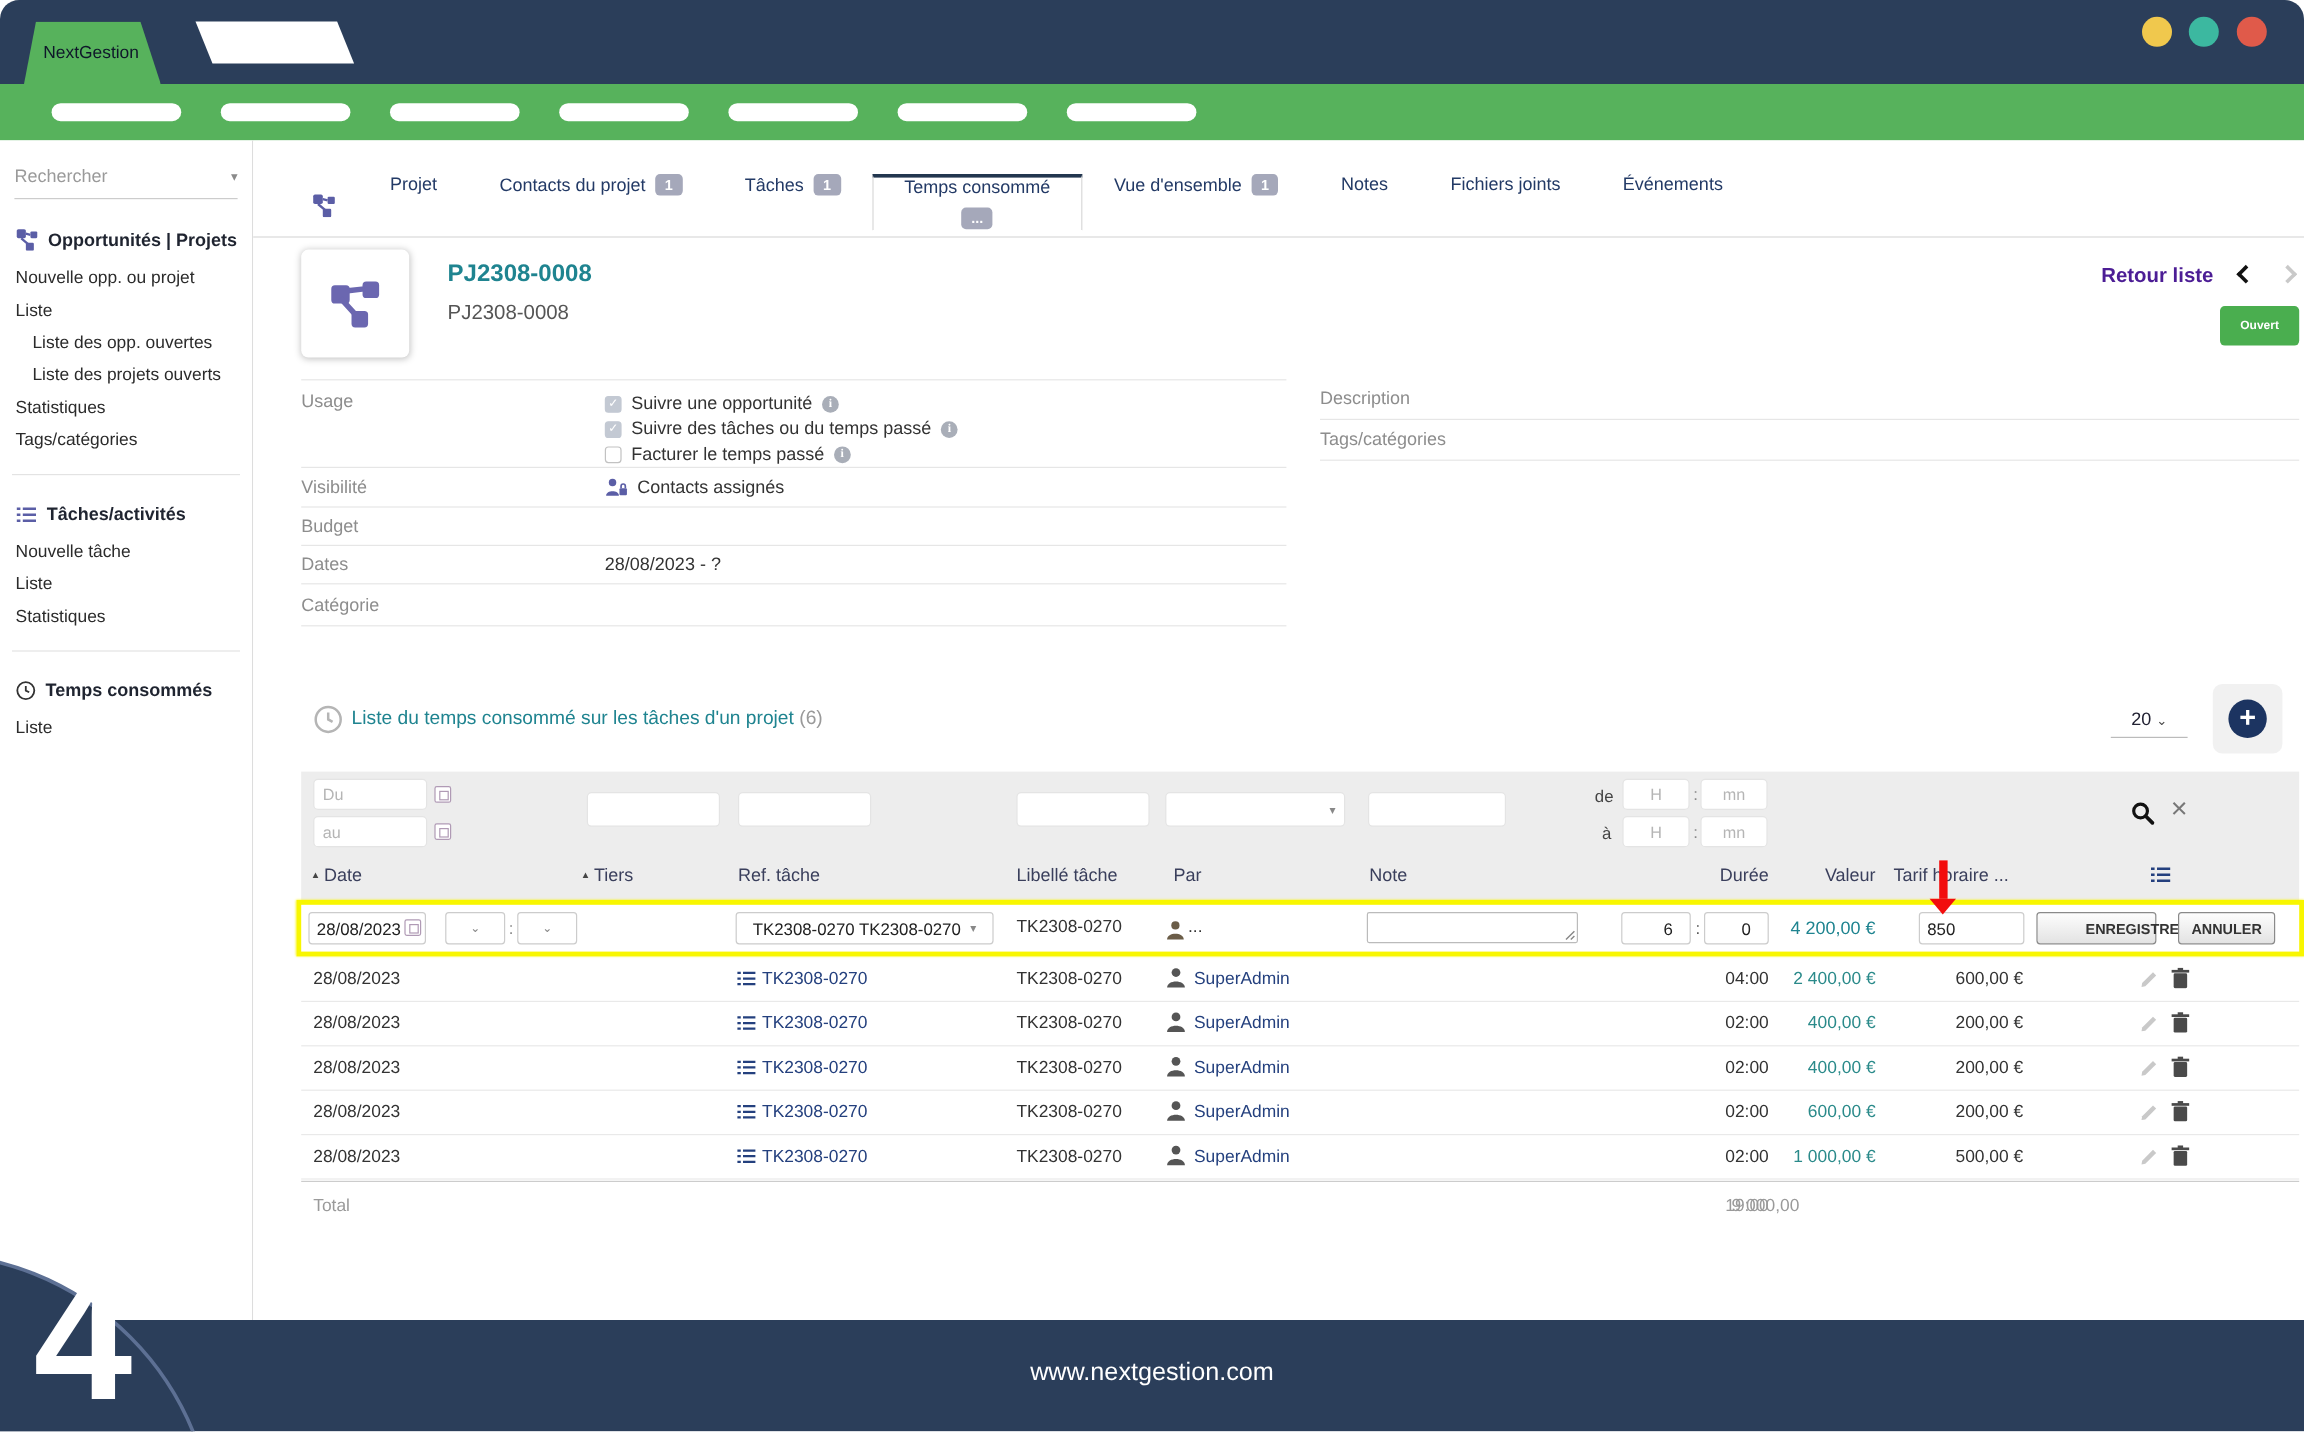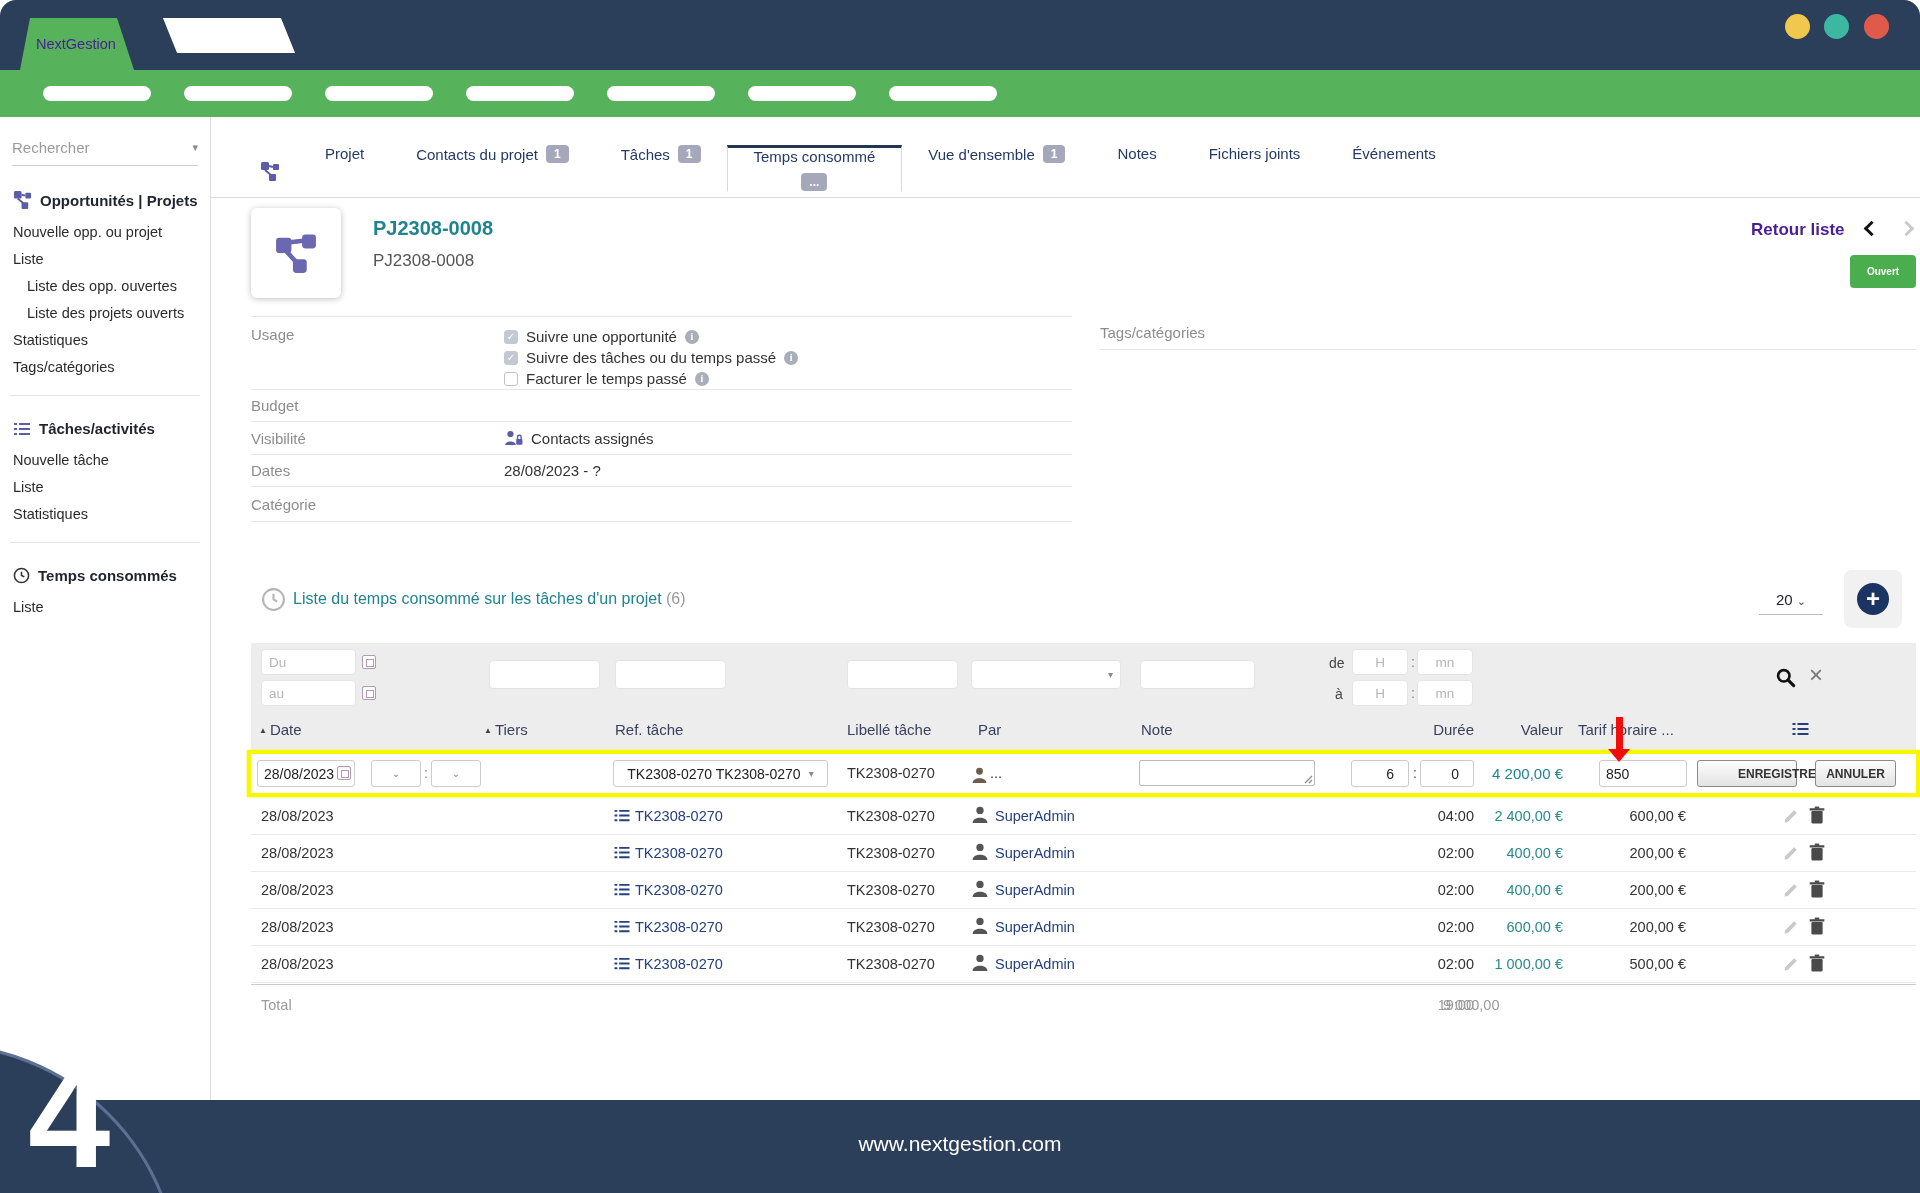--- a/index.html
+++ b/index.html
@@ -4,21 +4,21 @@
 <style>
   * { margin:0; padding:0; box-sizing:border-box; }
   html,body { width:1920px; height:1193px; background:#fff; font-family:"Liberation Sans", sans-serif; }
   .page { position:relative; width:1920px; height:1193px; overflow:hidden; background:#fff; }
 
   
   .topbar { position:absolute; left:0; top:0; width:1920px; height:70px; background:#2b3e5a; border-radius:16px 16px 0 0; }
   .brand-tab { position:absolute; left:20px; top:18px; width:114px; height:52px; background:#57b25c;
                clip-path:polygon(10px 0, calc(100% - 17px) 0, 100% 100%, 0 100%);
                display:flex; align-items:center; padding-left:16px; }
-  .brand-tab span { color:#4c1d95; font-size:14.5px; }
+  .brand-tab span { color:#0f172a; font-size:14.5px; }
   .white-tab { position:absolute; left:170px; top:18px; width:118px; height:35px; background:#fff; transform:skewX(22deg); }
   .dot { position:absolute; top:14px; width:25px; height:25px; border-radius:50%; }
   .dot.y { left:1785px; background:#f0c84d; }
   .dot.t { left:1824px; background:#3cb8a0; }
   .dot.r { left:1864px; background:#e05a4a; }
 
   .greenbar { position:absolute; left:0; top:70px; width:1920px; height:47px; background:#57b25c;
               display:flex; align-items:center; gap:33px; padding-left:43px; }
   .pill { width:108px; height:15px; background:#fff; border-radius:8px; }
 
@@ -289,47 +289,50 @@
             <span>Suivre des tâches ou du temps passé</span>
             <span class="info">i</span>
           </div>
           <div class="cb-line">
             <span class="cb"></span>
             <span>Facturer le temps passé</span>
             <span class="info">i</span>
           </div>
         </div>
       </div>
-      <div class="frow h32">
-        <div class="flabel">Budget</div>
-        <div class="fval"></div>
-      </div>
       <div class="frow h33">
         <div class="flabel">Visibilité</div>
         <div class="fval">
           <svg width="20" height="16" viewBox="0 0 22 18">
             <circle cx="7" cy="4.5" r="3.5" fill="#5b5ea6"></circle>
             <path d="M1 17 C1 11.5 13 11.5 13 17 Z" fill="#5b5ea6"></path>
             <rect x="13.5" y="10" width="7" height="6.5" rx="1" fill="#5b5ea6"></rect>
             <path d="M15 10 V8 a2 2 0 0 1 4 0 v2" stroke="#5b5ea6" stroke-width="1.6" fill="none"></path>
           </svg>
           <span>Contacts assignés</span>
         </div>
       </div>
       <div class="frow h32">
+        <div class="flabel">Budget</div>
+        <div class="fval"></div>
+      </div>
+      <div class="frow h32">
         <div class="flabel">Dates</div>
         <div class="fval">28/08/2023 - ?</div>
       </div>
       <div class="frow h35">
         <div class="flabel">Catégorie</div>
         <div class="fval"></div>
       </div>
     </div>
 
     <div class="det-right">
+      <div class="frow h34">
+        <div class="flabel">Description</div>
+      </div>
       <div class="frow h34">
         <div class="flabel">Tags/catégories</div>
       </div>
     </div>
 
     <svg class="clock-big" width="25" height="25" viewBox="0 0 24 24">
       <circle cx="12" cy="12" r="10" fill="none" stroke="#b5b5b5" stroke-width="2"></circle>
       <path d="M12 6.5 V12 L15.5 14" stroke="#b5b5b5" stroke-width="2" fill="none"></path>
     </svg>
     <div class="list-title">

